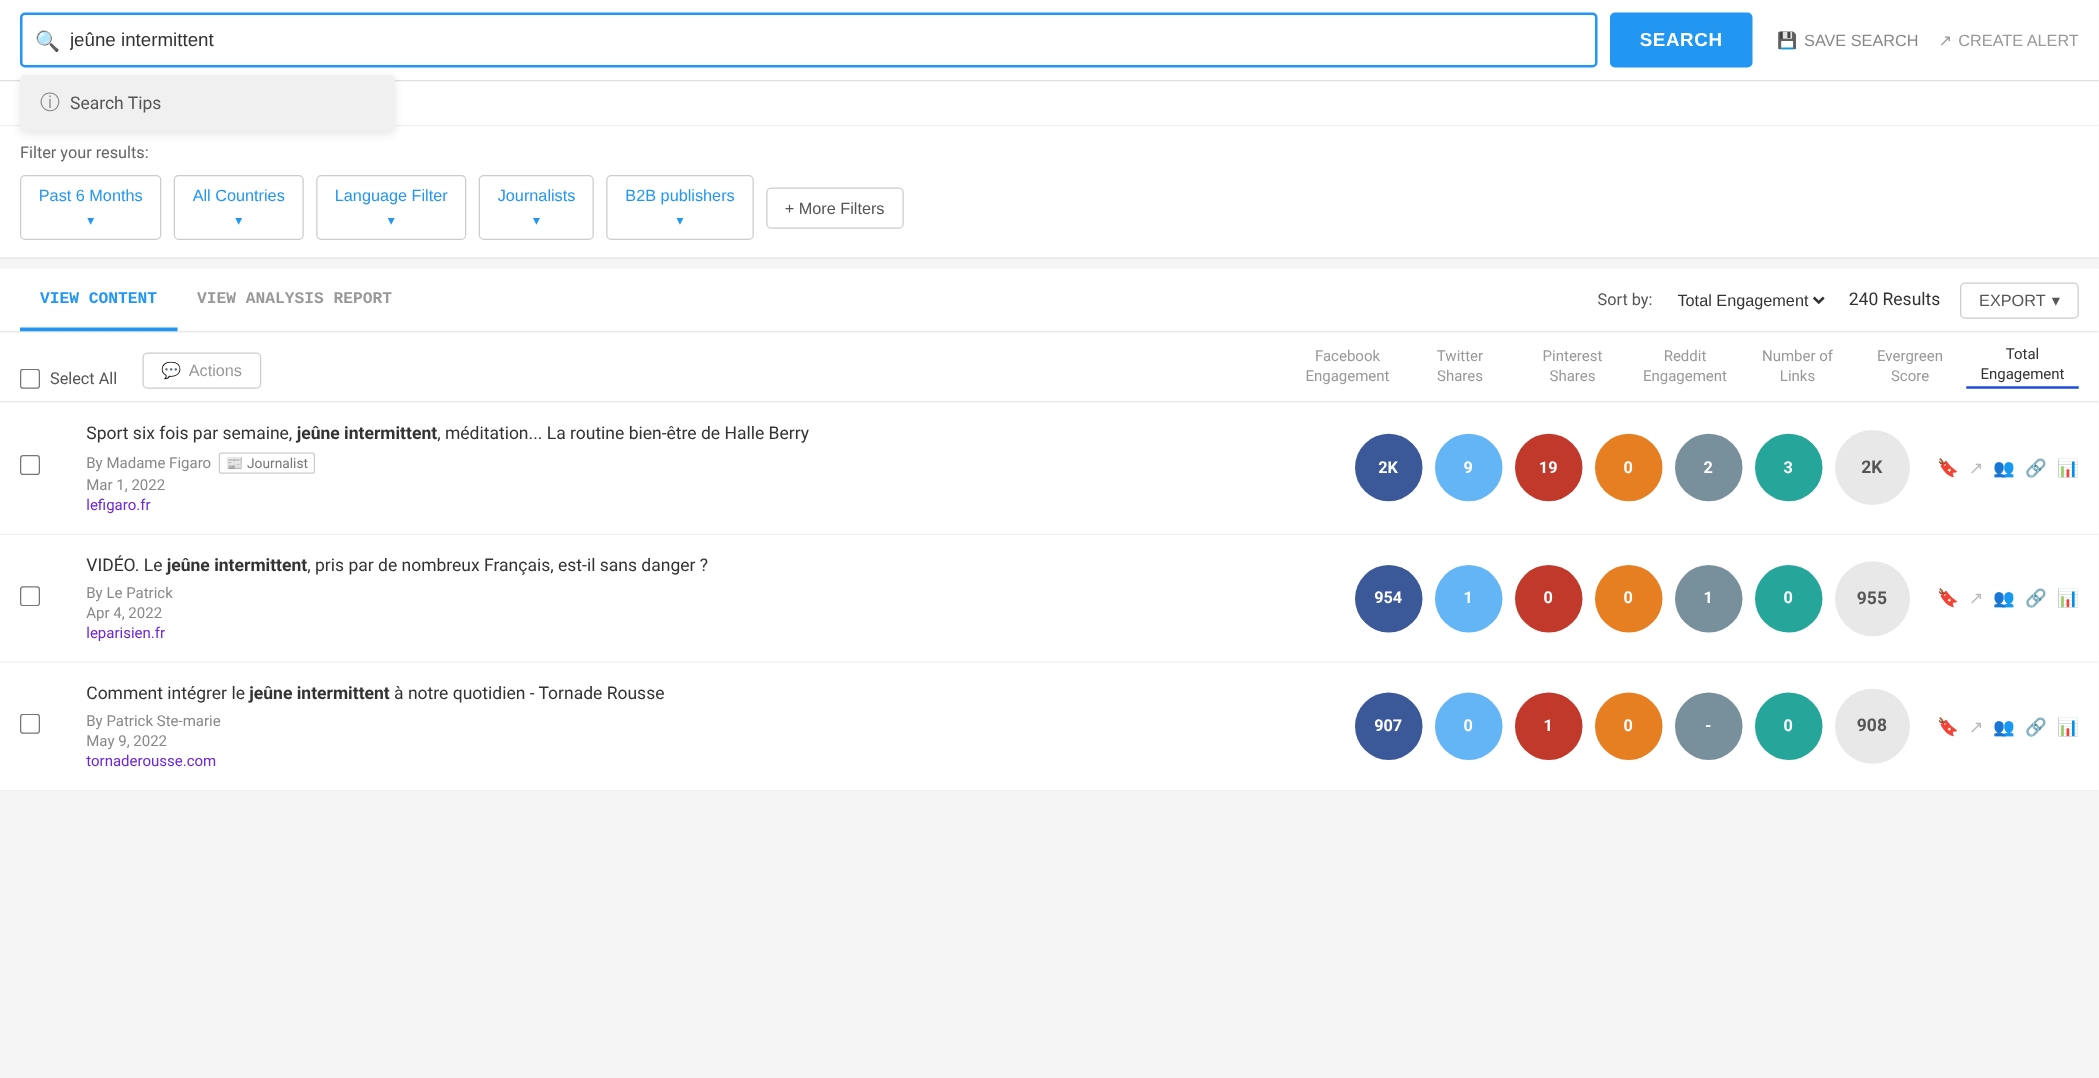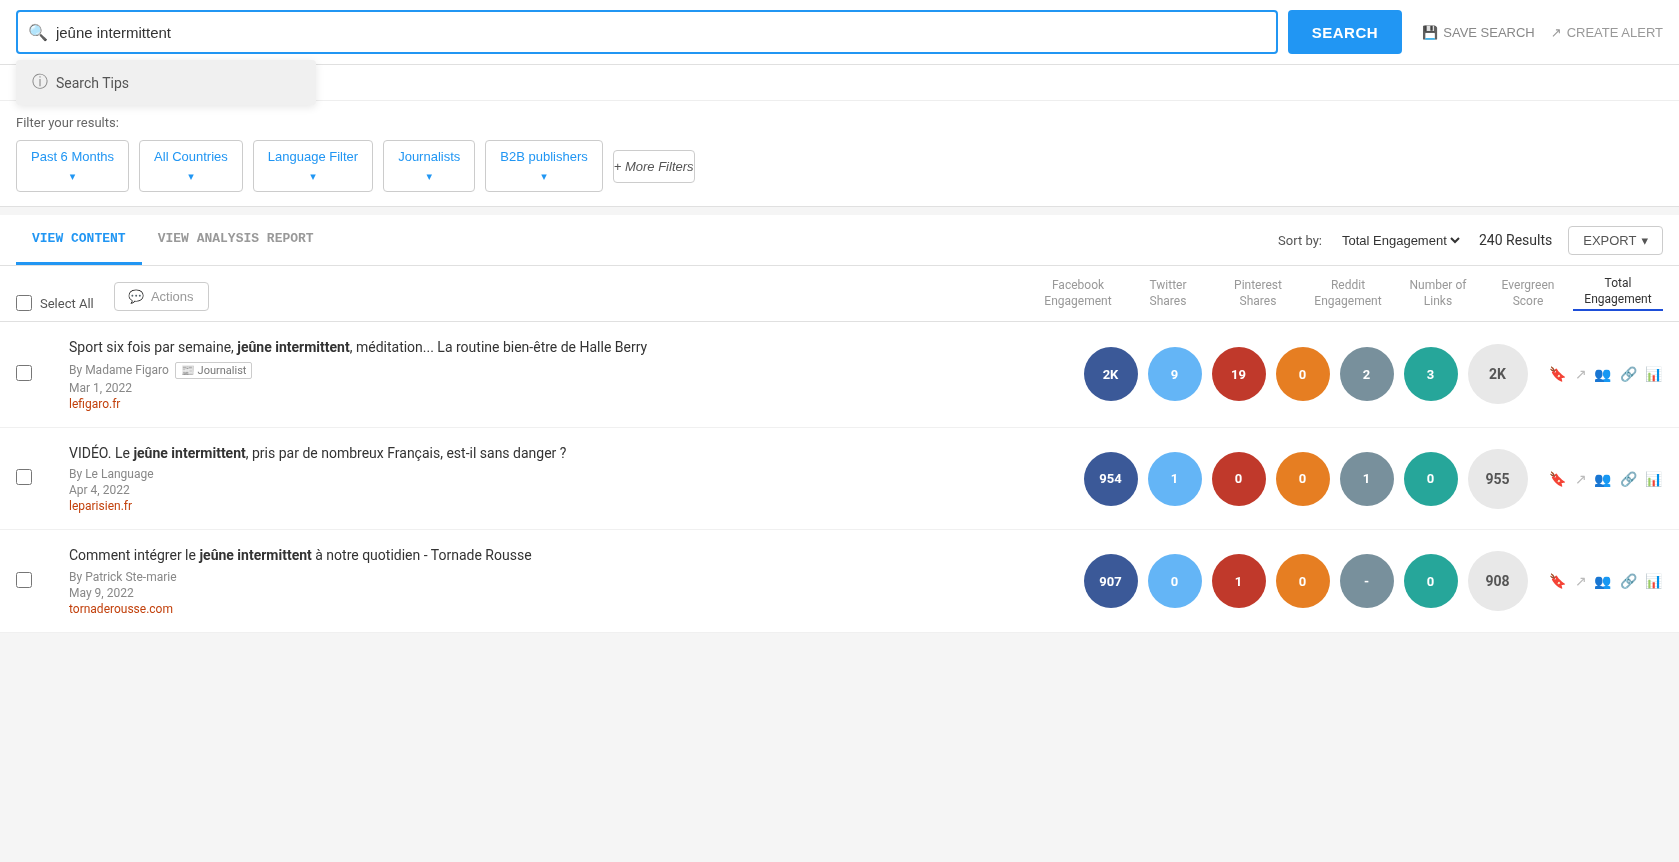--- a/index.html
+++ b/index.html
@@ -84,22 +84,22 @@
     .filter-btn {
       border: 1px solid #ccc; background: #fff; border-radius: 4px;
       padding: 8px 14px; font-size: 13px; color: #2196F3;
       cursor: pointer; display: flex; align-items: center; gap: 6px;
       font-weight: 500;
       flex-direction: column;
     }
     .filter-btn .chevron { color: #2196F3; font-size: 11px; }
     .more-filters-btn {
       border: 1px solid #ccc; background: #fff; border-radius: 4px;
-      padding: 8px 0; font-size: 13px; color: #555;
-      cursor: pointer; display: flex; align-items: center; gap: 6px; font-style: italic;
+      padding: 8px 14px; font-size: 13px; color: #555;
+      cursor: pointer; display: flex; align-items: center; gap: 6px;
     }
 
     
     .tabs-bar {
       background: #fff;
       padding: 0 16px;
       display: flex;
       align-items: center;
       border-bottom: 1px solid #e0e0e0;
       margin-top: 8px;
@@ -186,21 +186,21 @@
     .article-meta {
       font-size: 12px; color: #888; margin-bottom: 2px;
       display: flex; align-items: center; gap: 6px;
     }
     .journalist-badge {
       border: 1px solid #ccc; border-radius: 2px;
       padding: 1px 5px; font-size: 11px; color: #777;
       display: inline-flex; align-items: center; gap: 3px;
     }
     .article-date { font-size: 12px; color: #888; margin-bottom: 2px; }
-    .article-link { font-size: 12px; color: #c2410c; cursor: pointer; }
+    .article-link { font-size: 12px; color: #6d28d9; cursor: pointer; }
 
     
     .metrics { display: flex; align-items: center; gap: 2px; }
     .metric-circle {
       width: 54px; height: 54px; border-radius: 50%;
       display: flex; align-items: center; justify-content: center;
       font-weight: 700; font-size: 13px; color: #fff;
       margin: 0 4px;
     }
     .metric-circle.facebook { background: #3b5998; }
@@ -358,21 +358,21 @@
 
   <div class="article-row">
     <div class="article-checkbox">
       <input type="checkbox" class="checkbox" style="">
     </div>
     <div class="article-content">
       <div class="article-title">
         VIDÉO. Le <strong>jeûne intermittent</strong>, pris par de nombreux Français, est-il sans danger ?
       </div>
       <div class="article-meta">
-        <span>By Le Language</span>
+        <span>By Le Patrick</span>
       </div>
       <div class="article-date">Apr 4, 2022</div>
       <div class="article-link">leparisien.fr</div>
     </div>
     <div class="metrics">
       <div class="metric-circle facebook">954</div>
       <div class="metric-circle twitter">1</div>
       <div class="metric-circle pinterest">0</div>
       <div class="metric-circle reddit">0</div>
       <div class="metric-circle links">1</div>

